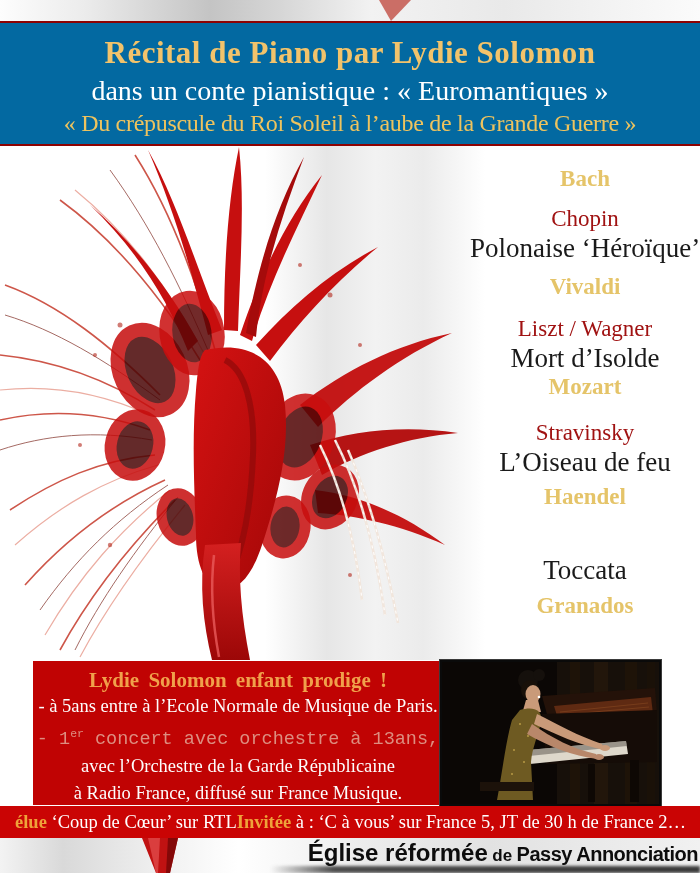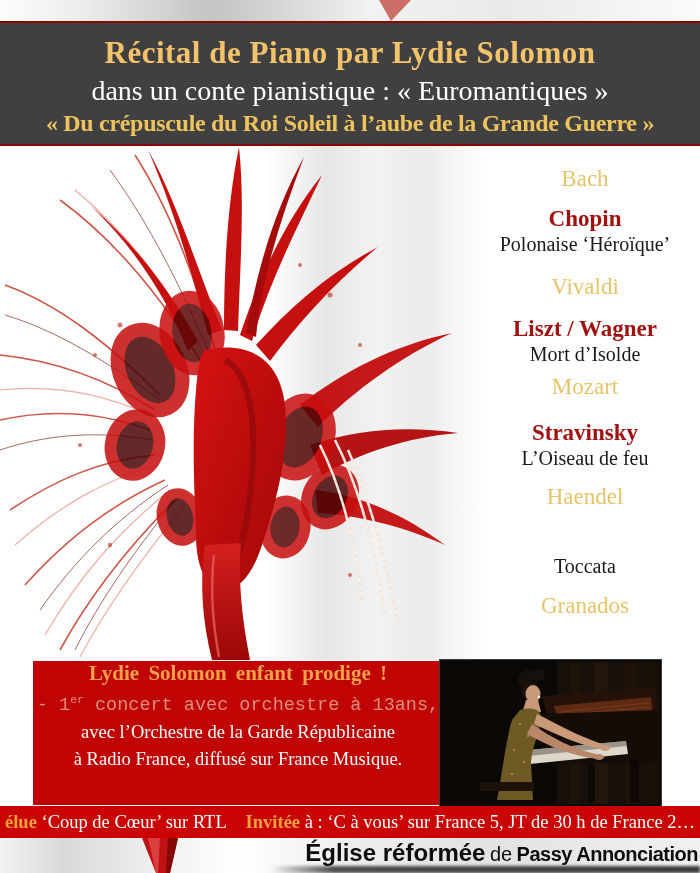--- a/index.html
+++ b/index.html
@@ -19,96 +19,96 @@
     left:379px;top:0;width:0;height:0;
     border-top:21px solid #c4574e;
     border-left:12px solid transparent;
     border-right:20px solid transparent;
     opacity:.85;
   }
 
   
   .banner{
     left:0;top:21px;width:700px;height:125px;
-    background:#404040;
+    background:#0369a1;
     border-top:2px solid #8d0202;border-bottom:2px solid #8d0202;
     box-sizing:border-box;
     text-align:center;
   }
   .banner-title{
     margin-top:12px;
     font-size:31px;font-weight:bold;color:#f2c36b;
     letter-spacing:.5px;
   }
   .banner-subtitle{
     margin-top:4px;
     font-size:28px;color:#ffffff;
   }
   .banner-tagline{
     margin-top:3px;
-    font-size:24px;font-weight:bold;color:#eec35e;
+    font-size:24px;font-weight:normal;color:#eec35e;
     letter-spacing:-0.3px;
   }
 
   
   .satin-band{
     left:265px;top:146px;width:220px;height:514px;
     background:linear-gradient(to right,rgba(205,205,205,0) 0%,rgba(190,190,190,.38) 28%,rgba(232,232,232,.55) 50%,rgba(198,198,198,.35) 72%,rgba(255,255,255,0) 100%);
   }
   .feather-art{left:0;top:145px;}
 
   
   .program{left:470px;top:146px;width:230px;height:514px;}
   .prog-line{position:absolute;left:0;right:0;text-align:center;white-space:nowrap;}
-  .c-gold{font-size:23px;font-weight:normal;color:#e5c469;}
-  .c-red{font-size:23px;font-weight:bold;color:#a01212;}
-  .c-work{font-size:20px;color:#1a1a1a;text-align:center;}
+  .c-gold{font-size:23px;font-weight:bold;color:#e5c469;}
+  .c-red{font-size:23px;font-weight:normal;color:#a01212;}
+  .c-work{font-size:27px;color:#1a1a1a;text-align:center;}
 
   
   .bio-box{
     left:33px;top:661px;width:410px;height:144px;
-    background:#c00303;text-align:center;box-sizing:border-box;
+    background:#c00303;text-align:center;box-sizing:border-box;padding-top:7px;
   }
   .bio-heading{font-size:21px;font-weight:bold;color:#f0a14b;word-spacing:4px;}
   .bio-line{font-size:18.5px;line-height:27px;}
   .t-white{color:#fdfdfd;}
   .t-salmon{color:#dd8e80;font-family:Liberation Mono, monospace;}
   .bio-line sup{font-size:.62em;vertical-align:super;}
 
   
   .photo{
     left:440px;top:660px;width:217px;height:142px;margin:0;
     border:2px solid #0a0a0a;outline:1px solid #3a3a3a;
     background:#0b0705;
   }
 
   
   .media-strip{
     left:0;top:806px;width:700px;height:32px;
     background:#ca0404;
     display:flex;justify-content:space-between;align-items:center;
-    padding:0 5px;box-sizing:border-box;
+    padding:0 15px;box-sizing:border-box;
     font-size:18.5px;white-space:nowrap;
   }
   .media-strip .gold{color:#efa33a;font-weight:bold;}
   .media-strip .wh{color:#ffffff;}
 
   
   .venue-band{
     left:0;top:838px;width:700px;height:35px;
     background:linear-gradient(to right,#f3f3f3 0%,#d9d9d9 9%,#efefef 22%,#ffffff 34%,#ececec 52%,#e2e2e2 70%,#f1f1f1 100%);
   }
   .ribbon-svg{position:absolute;left:120px;top:0;}
   .venue-text{
     position:absolute;right:2px;top:1px;width:100%;
     text-align:right;white-space:nowrap;
     font-family:"Liberation Sans", sans-serif;color:#0d0d0d;
   }
   .v1{font-size:24px;font-weight:bold;margin-left:28px;}
-  .v2{font-size:20px;font-weight:normal;}
+  .v2{font-size:17px;font-weight:bold;}
   .v3{font-size:20px;font-weight:bold;letter-spacing:-0.5px;}
   .bottom-smear{
     position:absolute;left:270px;right:0;bottom:0;height:7px;
     background:linear-gradient(to right,rgba(30,30,30,0) 0%,rgba(35,35,35,.8) 15%,rgba(25,25,25,.85) 100%);
     filter:blur(1.5px);
   }
 </style>
 </head>
 <body>
 
@@ -227,20 +227,21 @@
     <div class="prog-line c-gold" style="top:228px">Mozart</div>
     <div class="prog-line c-red" style="top:274px">Stravinsky</div>
     <div class="prog-line c-work" style="top:301px">L’Oiseau de feu</div>
     <div class="prog-line c-gold" style="top:338px">Haendel</div>
     <div class="prog-line c-work" style="top:409px">Toccata</div>
     <div class="prog-line c-gold" style="top:447px">Granados</div>
   </div>
 
   <section class="abs bio-box">
     <div class="bio-heading">Lydie Solomon enfant prodige !</div>
+    <div class="bio-line t-white">- à 5ans entre à l’Ecole Normale de Musique de Paris.</div>
     <div class="bio-line t-salmon"><span>- 1</span><sup>er</sup><span> concert avec orchestre à 13ans,</span></div>
     <div class="bio-line t-white">avec l’Orchestre de la Garde Républicaine</div>
     <div class="bio-line t-white">à Radio France, diffusé sur France Musique.</div>
   </section>
 
   <figure class="abs photo">
     <svg width="217" height="142" viewBox="0 0 217 142" xmlns="http://www.w3.org/2000/svg">
       <rect width="217" height="142" fill="#0b0705"></rect>
       <rect x="115" width="102" height="142" fill="#17100a"></rect>
       <g opacity="0.55">

